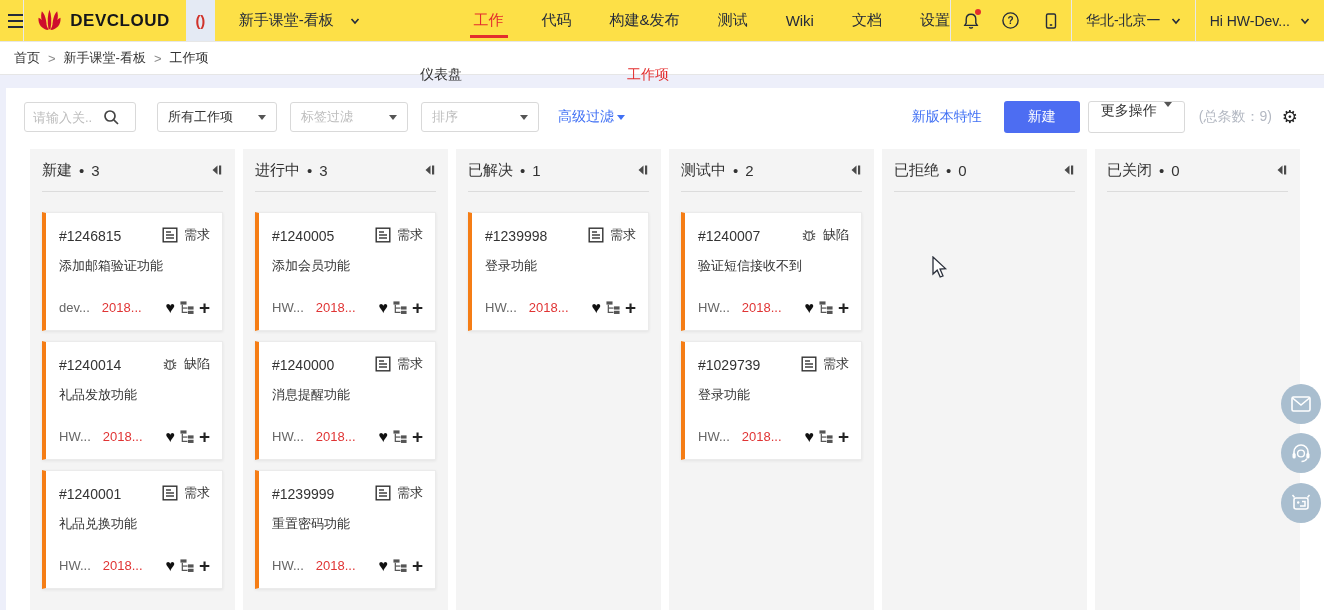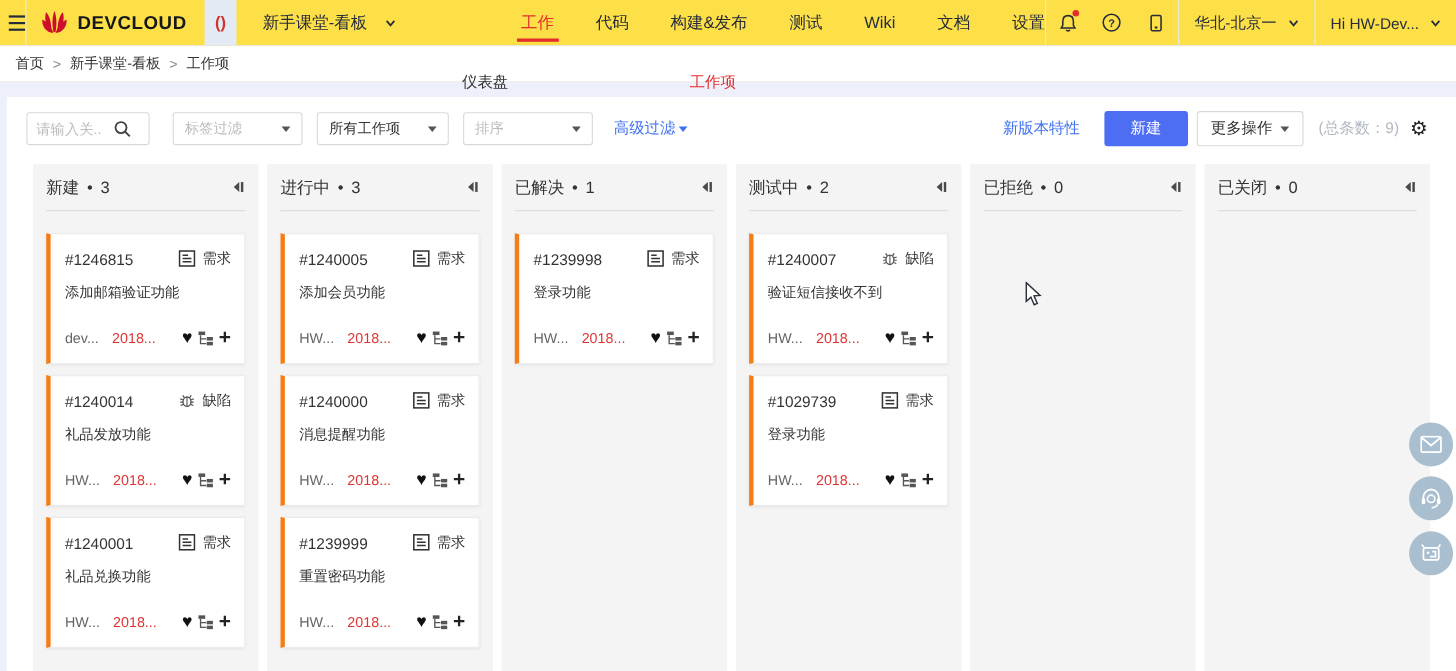--- a/index.html
+++ b/index.html
@@ -45,21 +45,21 @@
   .search input::placeholder { color:#bdbdbd; }
   .select { height:30px; border:1px solid #d9d9d9; border-radius:3px; display:flex; align-items:center; justify-content:space-between; padding:0 10px; font-size:13px; background:#fff; cursor:pointer; }
   .sel-filter { width:120px; color:#333; }
   .sel-tag, .sel-sort { width:118px; color:#bdbdbd; }
   .tri { width:0; height:0; border-left:4px solid transparent; border-right:4px solid transparent; border-top:5px solid #555; }
   .adv { color:#4070f4; font-size:14px; margin-left:6px; display:flex; align-items:center; gap:3px; cursor:pointer; }
   .adv .tri { border-top-color:#4070f4; }
   .tb-right { margin-left:auto; display:flex; align-items:center; }
   .newver { color:#4070f4; font-size:14px; margin-right:22px; cursor:pointer; }
   .btn-new { width:76px; height:32px; background:#4d6df2; color:#fff; border:none; border-radius:3px; font-size:14px; cursor:pointer; font-family:inherit; }
-  .btn-more { height:32px; min-width:96px; margin-left:8px; background:#fff; border:1px solid #d9d9d9; border-radius:3px; font-size:14px; color:#333; display:flex; align-items:center; justify-content:center; gap:7px; cursor:pointer; padding:0 12px; font-family:Liberation Serif, serif; }
+  .btn-more { height:32px; min-width:96px; margin-left:8px; background:#fff; border:1px solid #d9d9d9; border-radius:3px; font-size:14px; color:#333; display:flex; justify-content:center; gap:7px; cursor:pointer; padding:0 12px; font-family:Liberation Serif, serif; }
   .total { color:#b3b8c2; font-size:14px; margin:0 10px 0 14px; white-space:nowrap; }
   .gear { font-size:18px; color:#222; cursor:pointer; line-height:1; }
 
   
   .board { flex:1; display:flex; gap:8px; padding:6px 24px 0 24px; overflow:hidden; }
   .col { flex:1; background:#f4f4f4; padding:0 12px; display:flex; flex-direction:column; }
   .col-head { height:42px; display:flex; align-items:center; justify-content:space-between; }
   .col-title { font-size:15px; color:#333; display:flex; gap:7px; align-items:center; }
   .col-sep { border-top:1px solid #dcdcdc; }
   .cards { padding-top:20px; }
@@ -213,26 +213,26 @@
 <div class="panel">
 
   <div class="toolbar">
     <div class="search">
       <input placeholder="请输入关.." style="">
       <svg width="17" height="17" viewBox="0 0 17 17">
             <circle cx="7" cy="7" r="5" fill="none" stroke="#444" stroke-width="1.7"></circle>
             <line x1="10.8" y1="10.8" x2="15" y2="15" stroke="#444" stroke-width="1.7"></line>
           </svg>
     </div>
+    <div class="select sel-filter">
+      <span>所有工作项</span>
+          <span class="tri"></span>
+    </div>
     <div class="select sel-tag">
       <span>标签过滤</span>
-          <span class="tri"></span>
-    </div>
-    <div class="select sel-filter">
-      <span>所有工作项</span>
           <span class="tri"></span>
     </div>
     <div class="select sel-sort">
       <span>排序</span>
           <span class="tri"></span>
     </div>
     <span class="adv">
       <span>高级过滤</span>
           <span class="tri"></span>
     </span>

